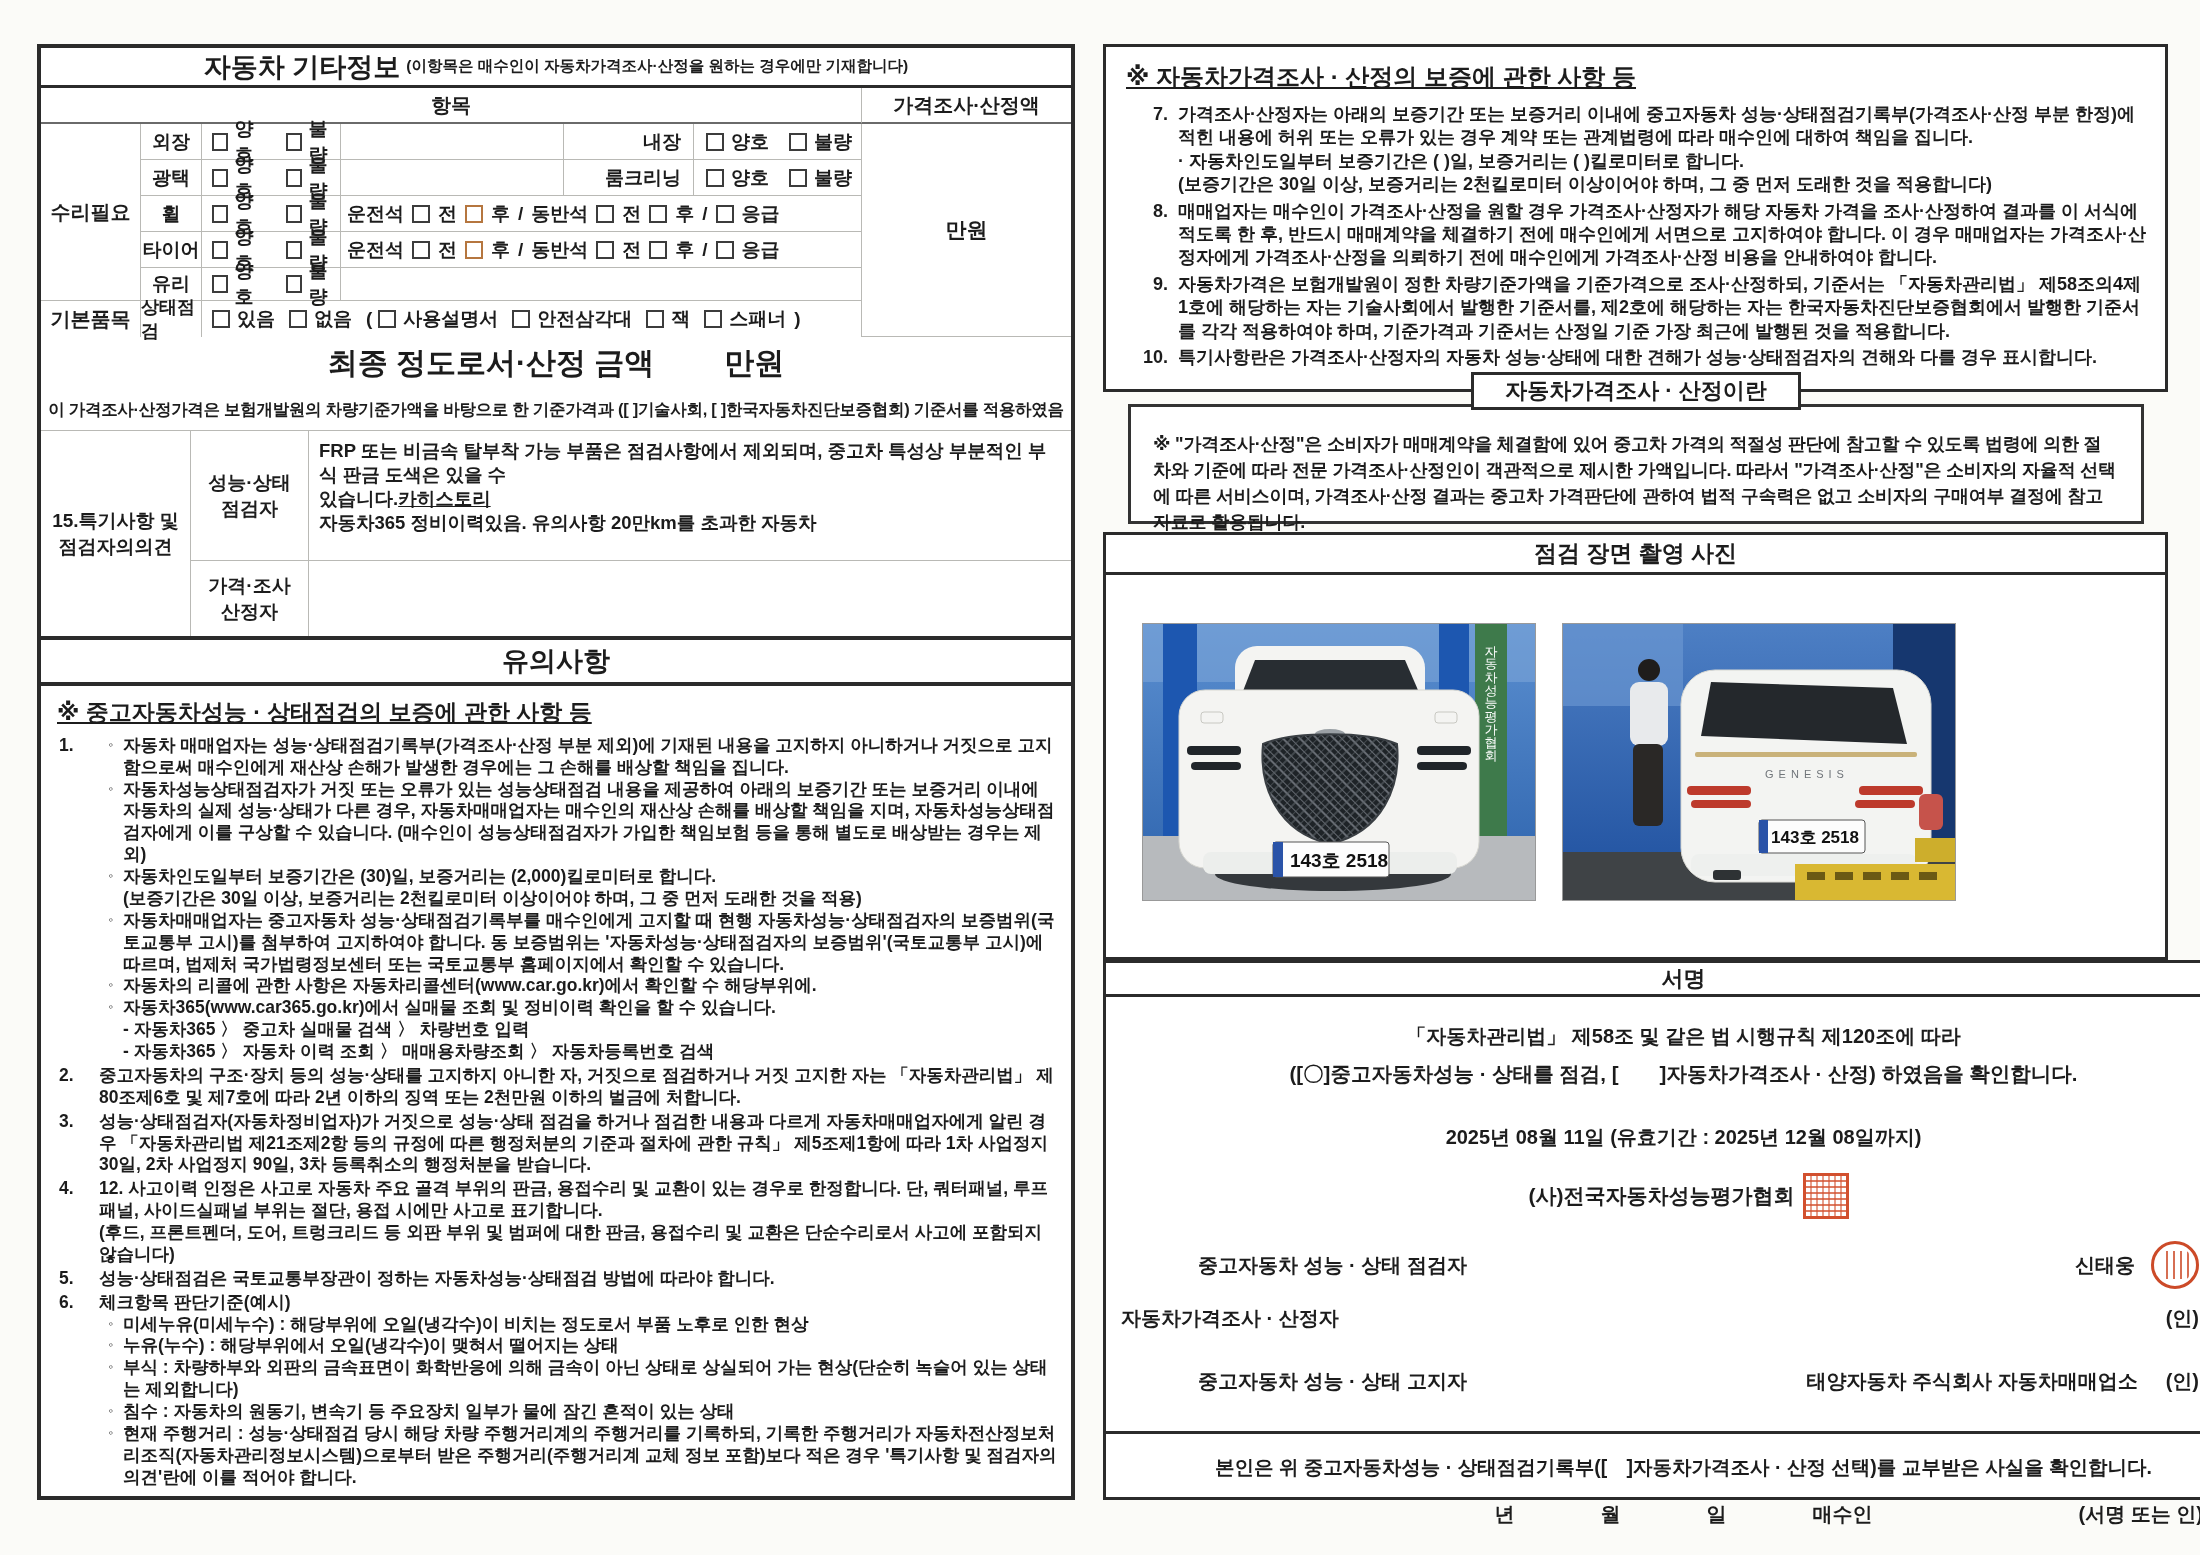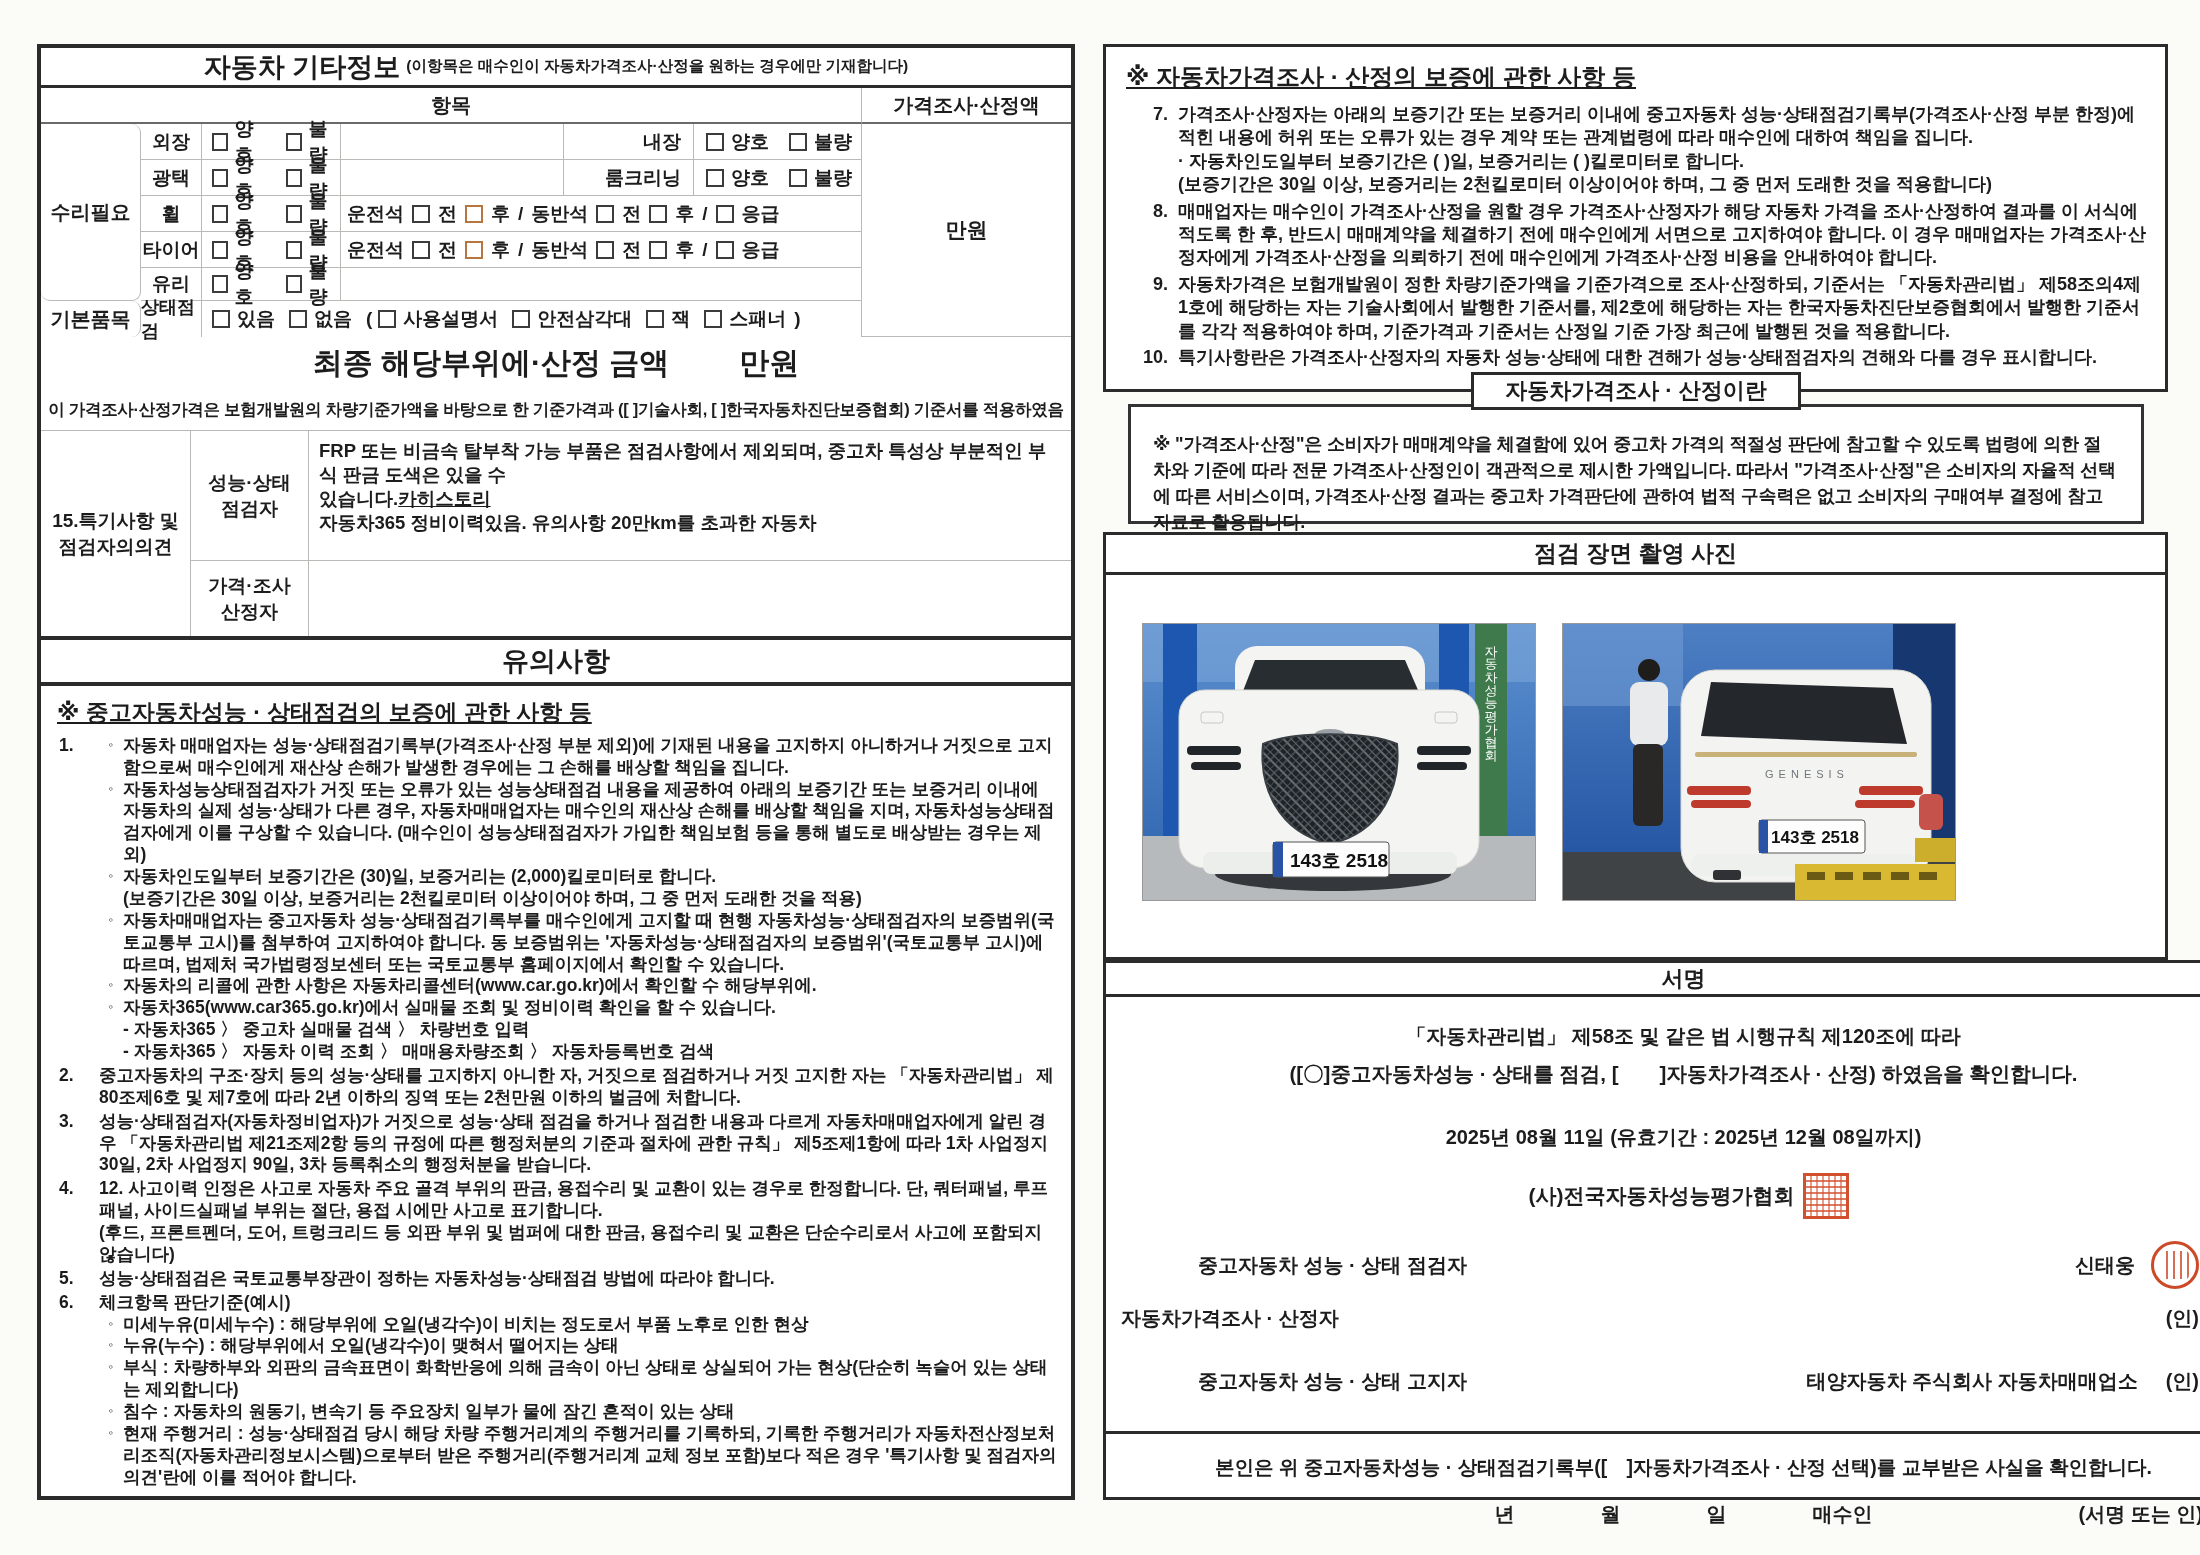--- a/index.html
+++ b/index.html
@@ -11,21 +11,21 @@
   #left-box{left:37px;top:44px;width:1038px;height:1456px;border:4px solid #2b2b2b;background:#fff;
             display:flex;flex-direction:column;box-sizing:border-box;}
   .ot{display:grid;grid-template-columns:100px 61px 139px 223px 130px 168px 1fr;
       grid-template-rows:40px 36px 36px 36px 36px 36px 33px 36px;}
   .ot>div{border-right:1px solid #b9b9b5;border-bottom:1px solid #b9b9b5;display:flex;align-items:center;box-sizing:border-box;}
   .ot .noR{border-right:none;}
   .t-title{grid-column:1/8;grid-row:1;justify-content:center;border-bottom:3px solid #2b2b2b !important;border-right:none !important;gap:6px;}
   .t-title .big{font-size:27px;font-weight:800;}
   .t-title .small{font-size:15.5px;font-weight:700;}
   .hdr{justify-content:center;font-weight:700;font-size:20px;border-bottom:2px solid #6a6a6a !important;}
-  .gcell{justify-content:center;font-weight:700;font-size:20px;border-radius:9px;}
+  .gcell{justify-content:center;font-weight:700;font-size:20px;}
   .icell{justify-content:center;font-weight:700;font-size:19px;}
   .cbcell{padding-left:10px;gap:20px;}
   .cbcell2{padding-left:12px;gap:20px;}
   .l2cell{justify-content:flex-end;padding-right:12px;font-weight:700;font-size:19px;}
   .opt{display:inline-flex;align-items:center;gap:7px;}
   .cb{display:inline-block;width:18px;height:18px;border:2px solid #3c3c3c;background:#fff;box-sizing:border-box;}
   .cb-o{border-color:#b5763f;}
   .ol{font-weight:600;font-size:19px;font-style:normal;}
   .seat{display:flex;align-items:center;gap:8px;padding-left:6px;font-weight:600;font-size:19px;flex-wrap:nowrap;}
   .pricecell{grid-column:7/8;grid-row:3/9;justify-content:center;font-weight:700;font-size:21px;border-right:none !important;}
@@ -254,21 +254,21 @@
           <i class="cb"></i>
           <b class="ol">스패너</b>
         </span>
       <b class="ol" style="margin-left:-6px;">)</b>
     </div>
 
     <div class="pricecell">만원</div>
   </div>
 
   <div class="final-row">
-    <span>최종 해당부위에·산정 금액</span>
+    <span>최종 정도로서·산정 금액</span>
     <span>만원</span>
   </div>
 
   <div class="basis-row">이 가격조사·산정가격은 보험개발원의 차량기준가액을 바탕으로 한 기준가격과 ([ ]기술사회, [ ]한국자동차진단보증협회) 기준서를 적용하였음</div>
 
   <div class="sp">
     <div class="sp-label preline">15.특기사항 및
 점검자의의견</div>
     <div class="sp-sub preline">성능·상태
 점검자</div>

